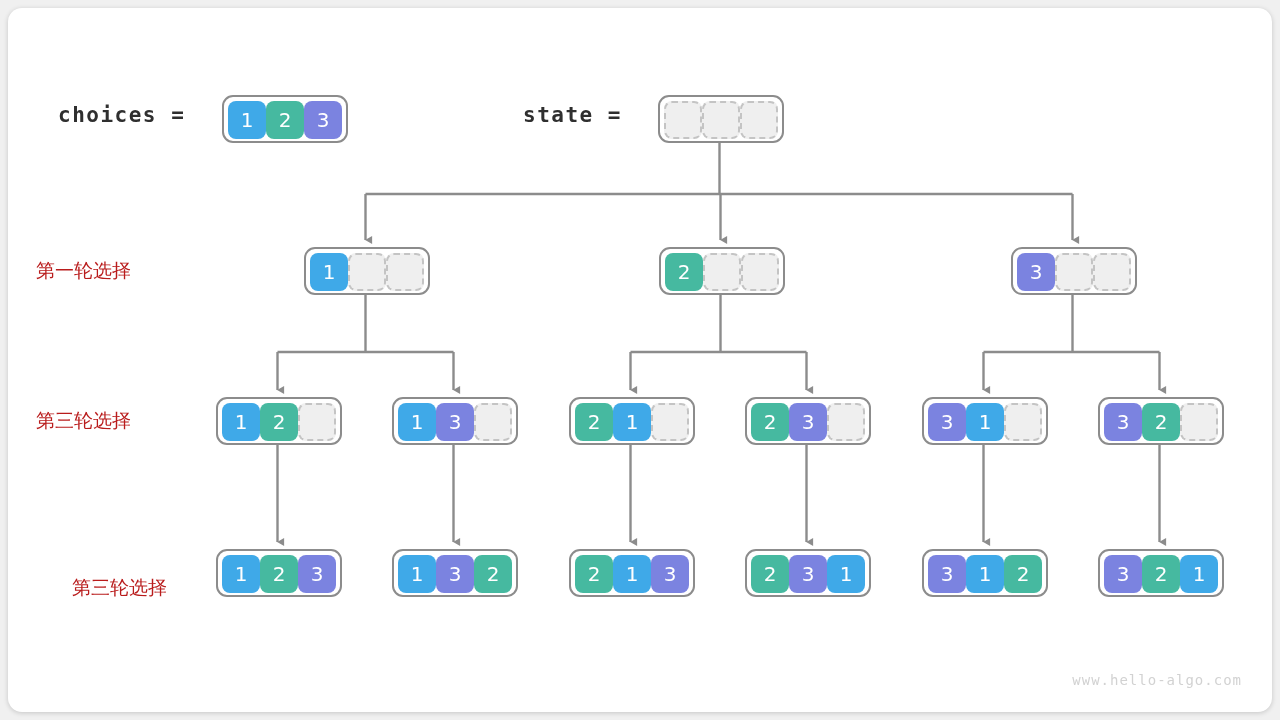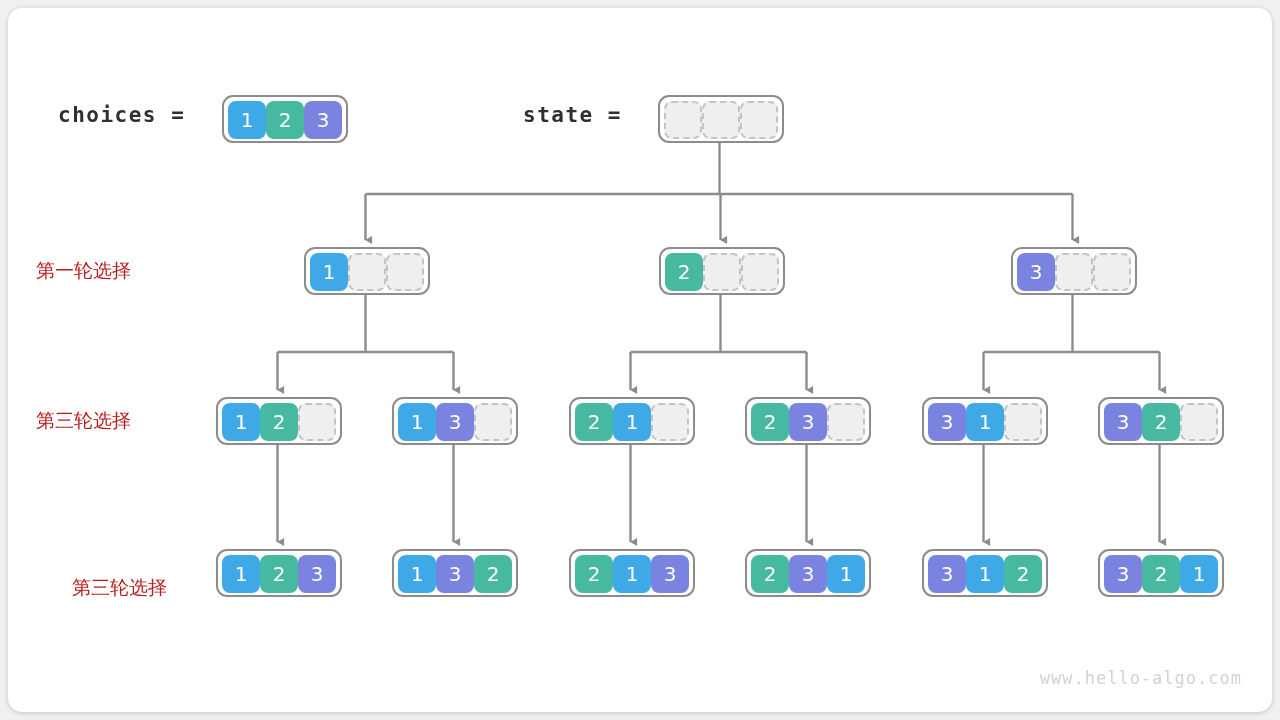--- a/index.html
+++ b/index.html
@@ -65,21 +65,21 @@
   .cell.empty{
     background:#efefef;
     border:2px dashed #c4c4c4;
     color:transparent;
   }
 
   .watermark{
     position:absolute;
     right:30px;bottom:24px;
     font-family:"DejaVu Sans Mono","Liberation Mono",monospace;
-    font-size:17px;color:#d2d2d2;letter-spacing:1px;
+    font-size:14px;color:#d2d2d2;letter-spacing:1px;
     white-space:nowrap;
     margin-left:15px;
   }
 </style>
 </head>
 <body>
 
 <div class="card">
   <div class="stage" id="stage">
 

